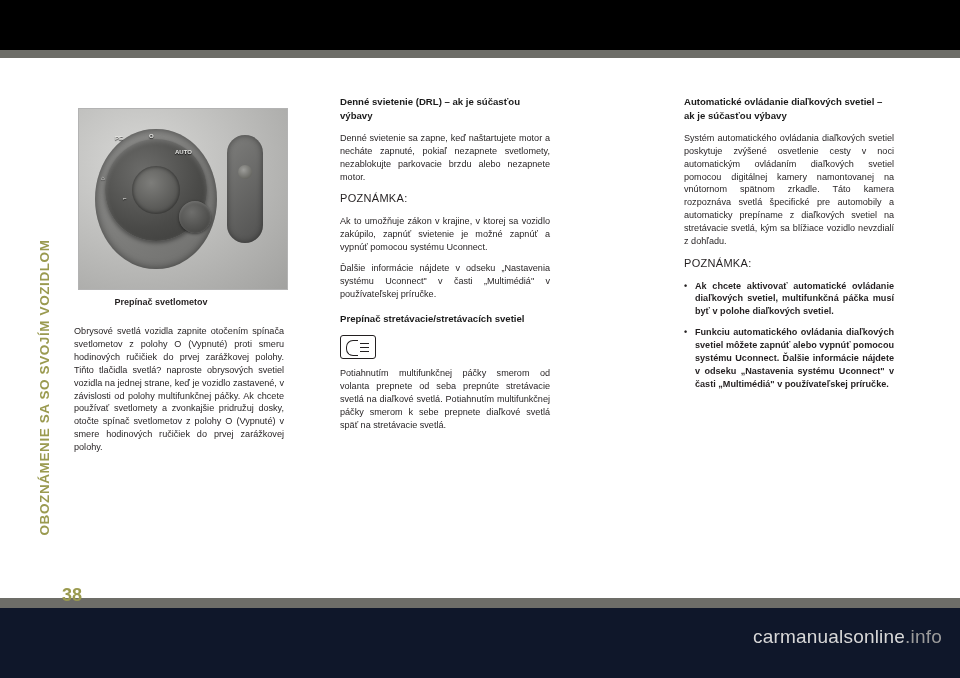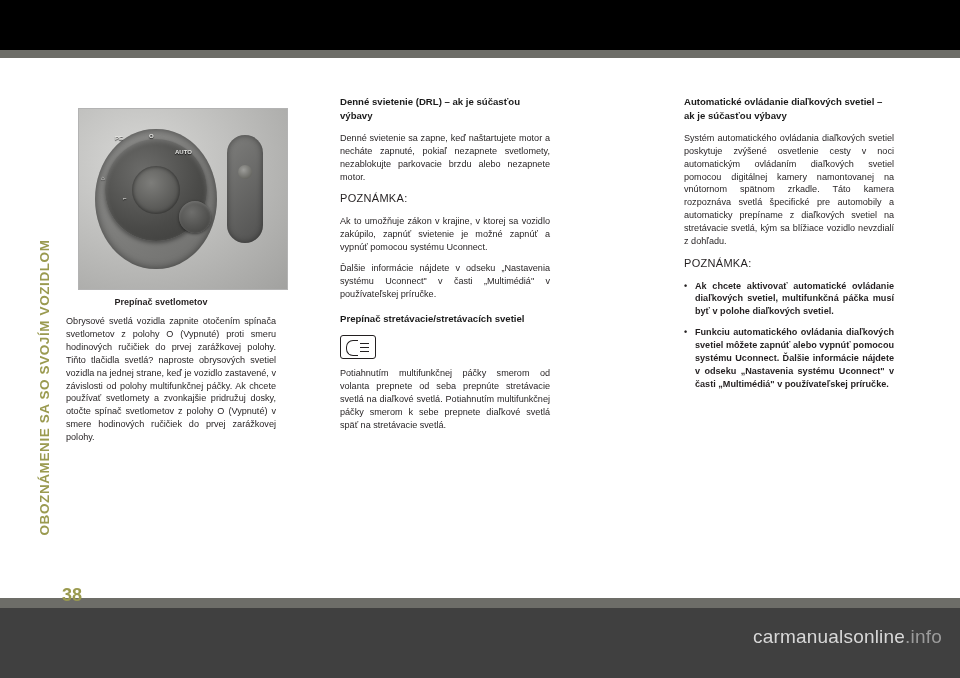--- a/index.html
+++ b/index.html
@@ -76,21 +76,21 @@
   
   .col {
     position: absolute;
     top: 95px;
     width: 210px;
     font-size: 9.1px;
     line-height: 1.42;
     color: #231f20;
     text-align: justify;
   }
-  .col1 { left: 66px; }
+  .col1 { left: 74px; margin-top: 10px; }
   .col2 { left: 340px; }
   .col3 { left: 642px; margin-left: 42px; }
 
   .col p {
     margin: 0 0 8px 0;
     font-weight: normal;
     text-align: justify;
   }
 
   h3.head {
@@ -242,21 +242,21 @@
       linear-gradient(#231f20,#231f20) 0 10px/9px 1.4px no-repeat;
   }
 
   
   .footer {
     position: absolute;
     left: 0;
     top: 608px;
     width: 960px;
     height: 70px;
-    background: #404040;
+    background: #0f172a;
   }
   .watermark {
     position: absolute;
     right: 18px;
     top: 18px;
     font-size: 19px;
     letter-spacing: .2px;
     color: #d8d8d8;
     font-family: "Liberation Sans", sans-serif;
   }

